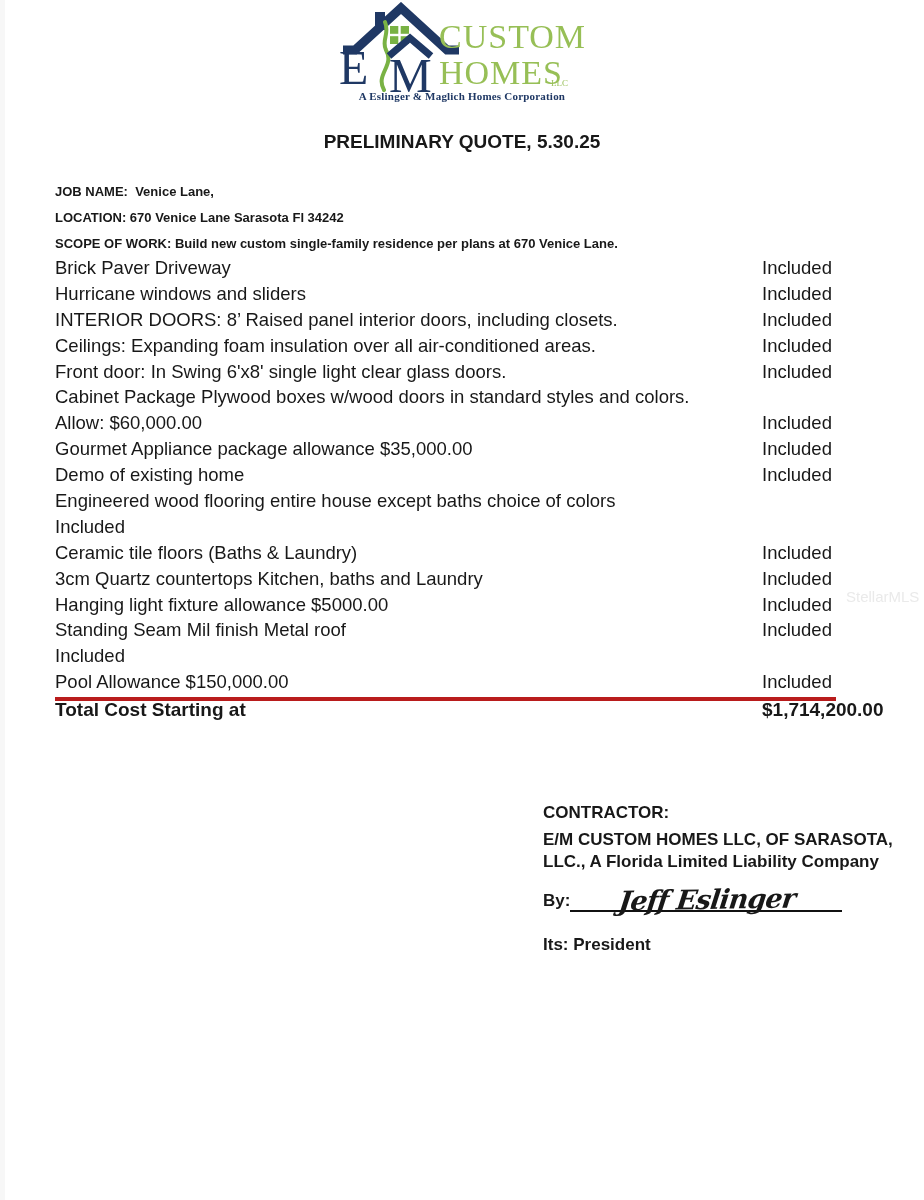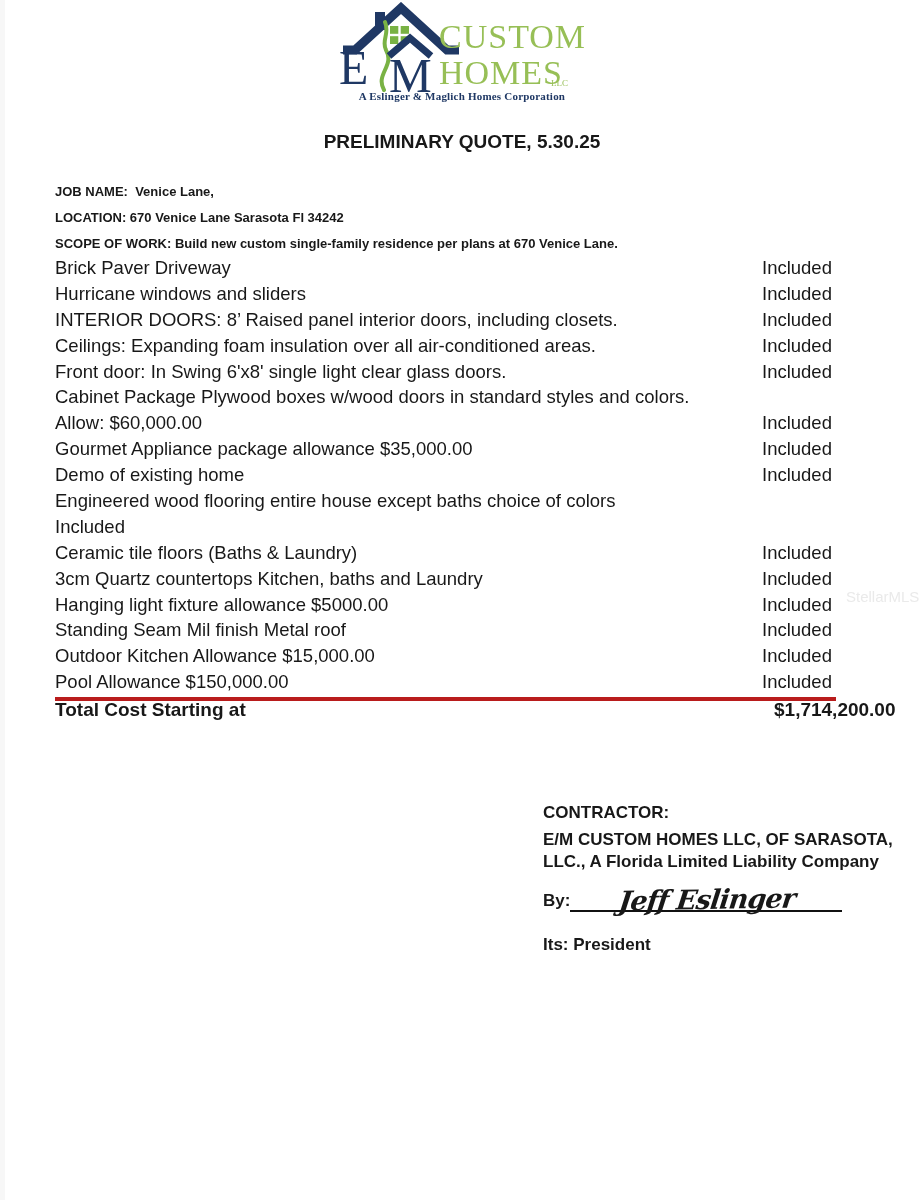--- a/index.html
+++ b/index.html
@@ -27,21 +27,21 @@
 
   
   .items{position:absolute;top:257px;left:55px;width:781px;font-size:18.5px;}
   .item-row{display:flex;height:25.9px;align-items:baseline;}
   .item-row.underlined{border-bottom:4px solid #b91c1c;}
   .item-label{flex:none;width:707px;white-space:nowrap;}
   .item-value{flex:none;white-space:nowrap;}
 
   
   .total-row{position:absolute;top:699px;left:55px;width:829px;display:flex;
-    font-weight:bold;font-size:19px;align-items:flex-start;gap:12px;}
+    font-weight:bold;font-size:19px;align-items:flex-start;}
   .total-label{flex:none;width:707px;}
   .total-value{flex:none;white-space:nowrap;}
 
   
   .contractor{position:absolute;top:802px;left:543px;font-weight:bold;font-size:17px;}
   .contractor-heading{line-height:22px;margin-bottom:5px;}
   .contractor-line{line-height:22px;}
   .by-row{display:flex;align-items:flex-end;margin-top:9px;height:30px;}
   .by-label{line-height:22px;}
   .sig-cell{width:272px;border-bottom:2.5px solid #111;display:flex;justify-content:center;align-items:flex-end;}
@@ -150,21 +150,20 @@
     </div>
     <div class="item-row">
       <span class="item-label">Hanging light fixture allowance $5000.00</span>
       <span class="item-value">Included</span>
     </div>
     <div class="item-row">
       <span class="item-label">Standing Seam Mil finish Metal roof</span>
       <span class="item-value">Included</span>
     </div>
     <div class="item-row">
-      <span class="item-label">Outdoor Kitchen Allowance $15,000.00</span>
       <span class="item-value">Included</span>
     </div>
     <div class="item-row underlined">
       <span class="item-label">Pool Allowance $150,000.00</span>
       <span class="item-value">Included</span>
     </div>
   </div>
 
 <div class="total-row">
   <span class="total-label">Total Cost Starting at</span>

